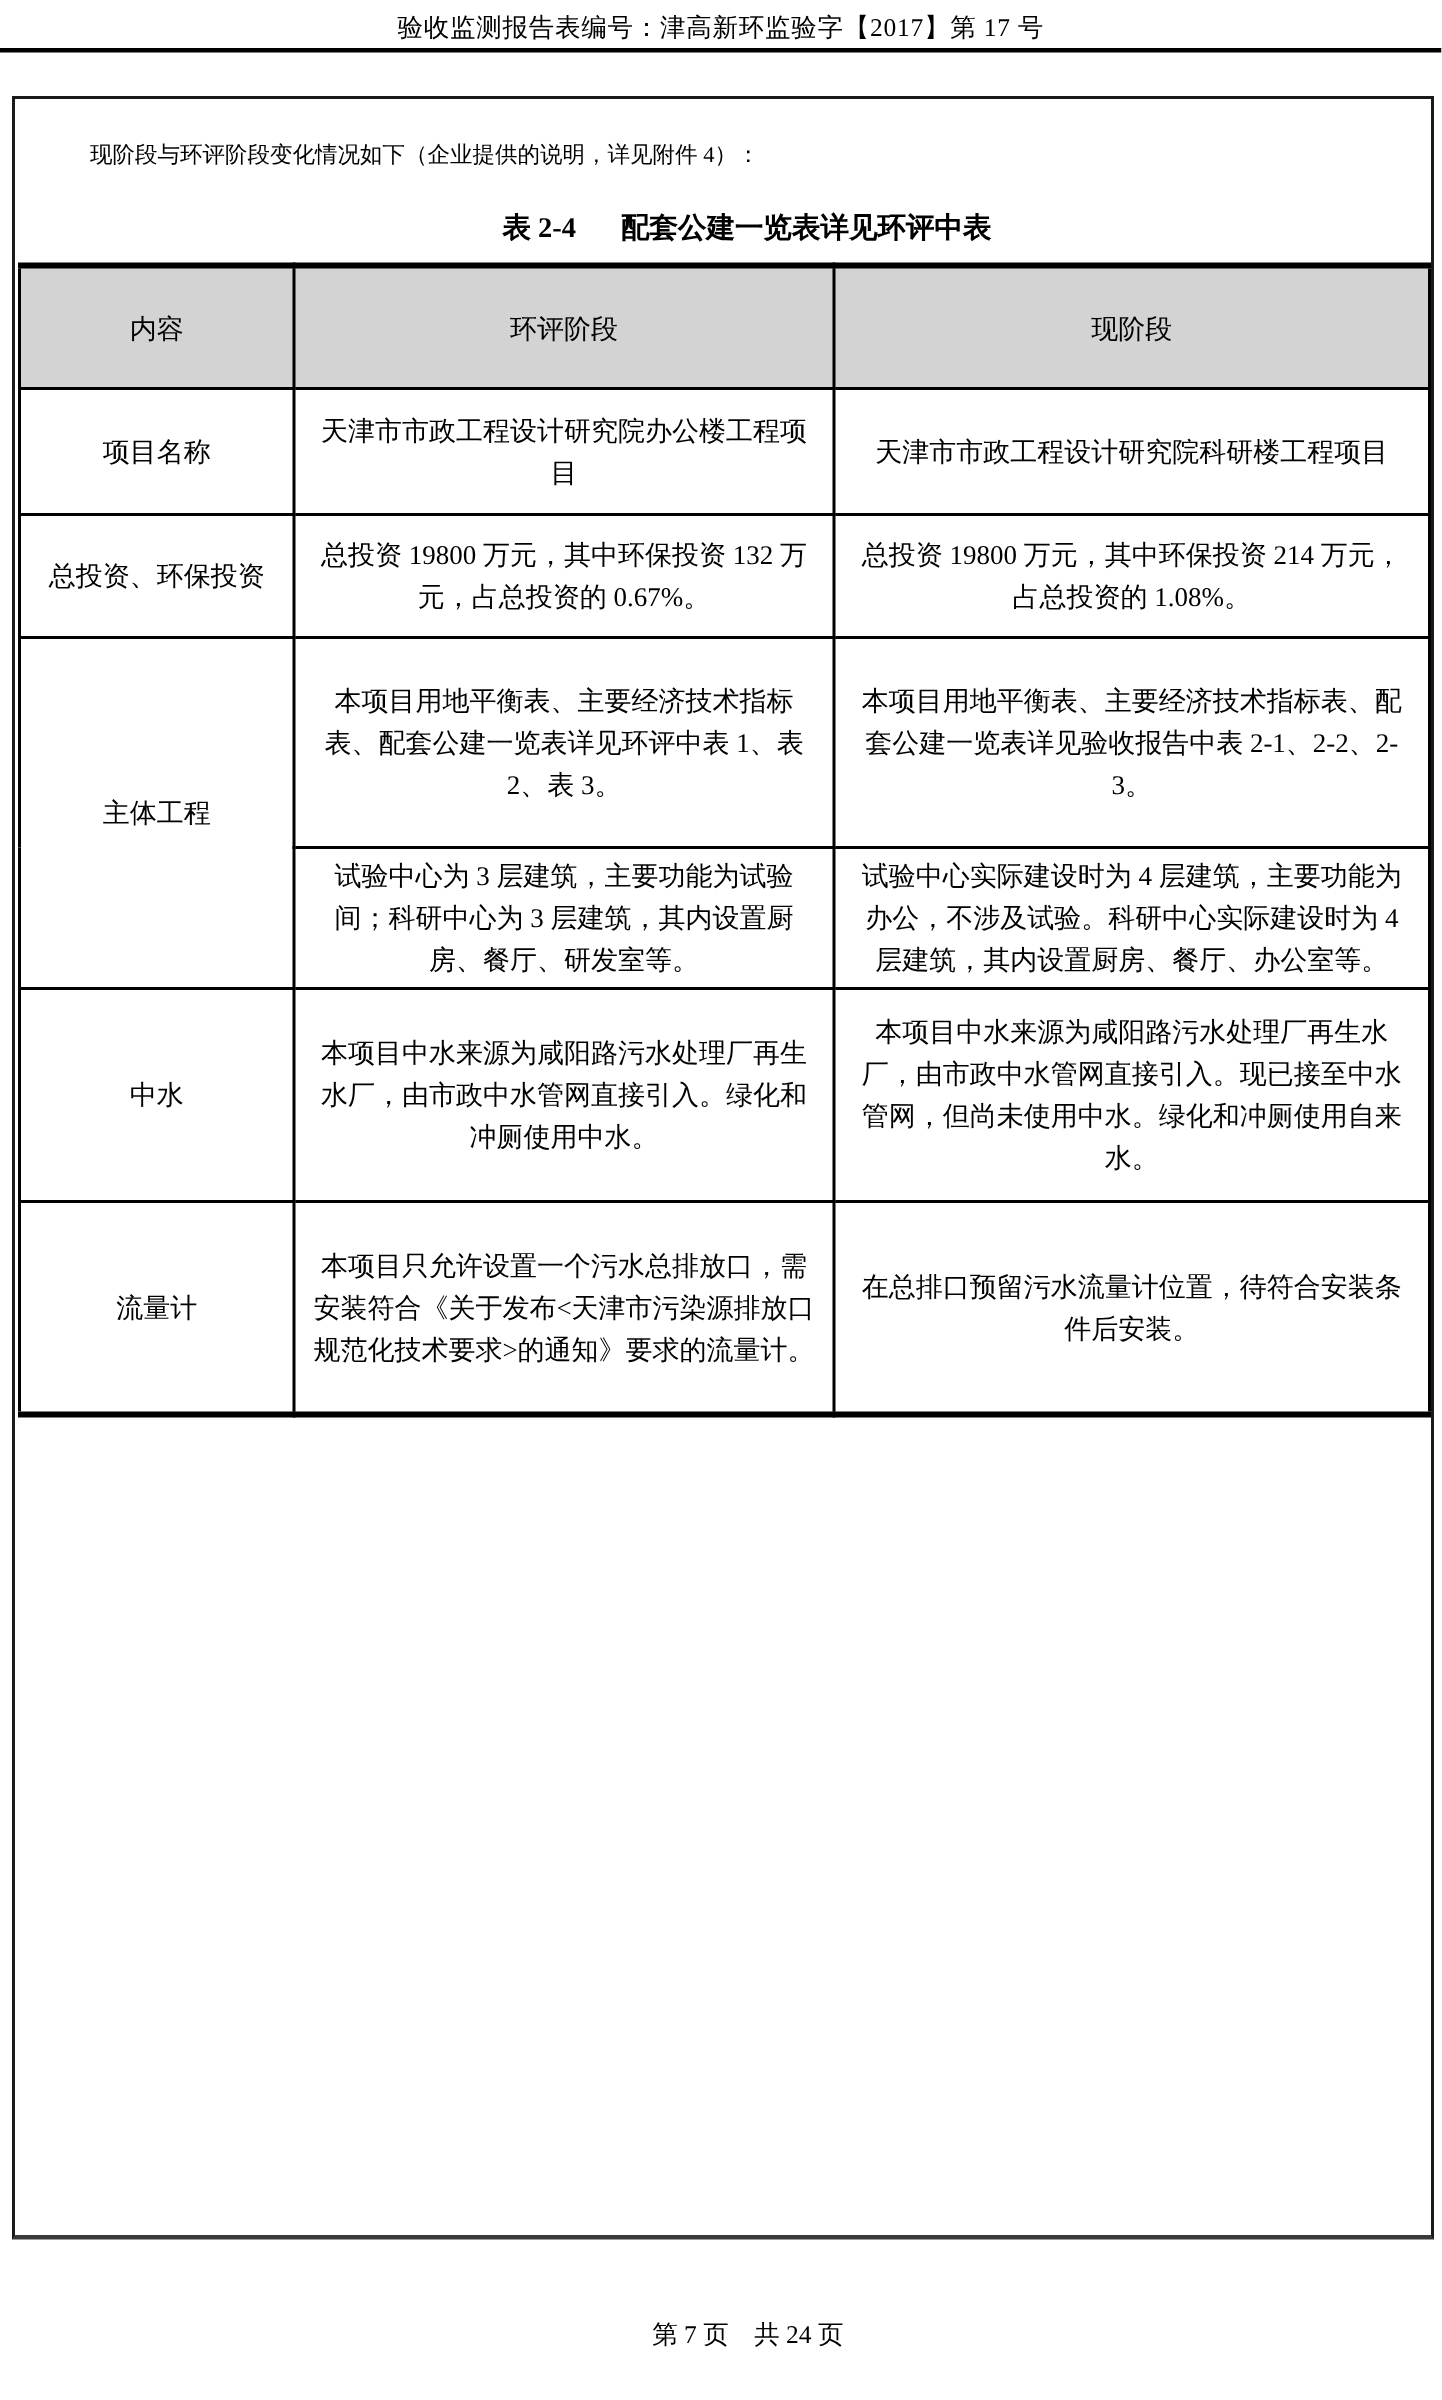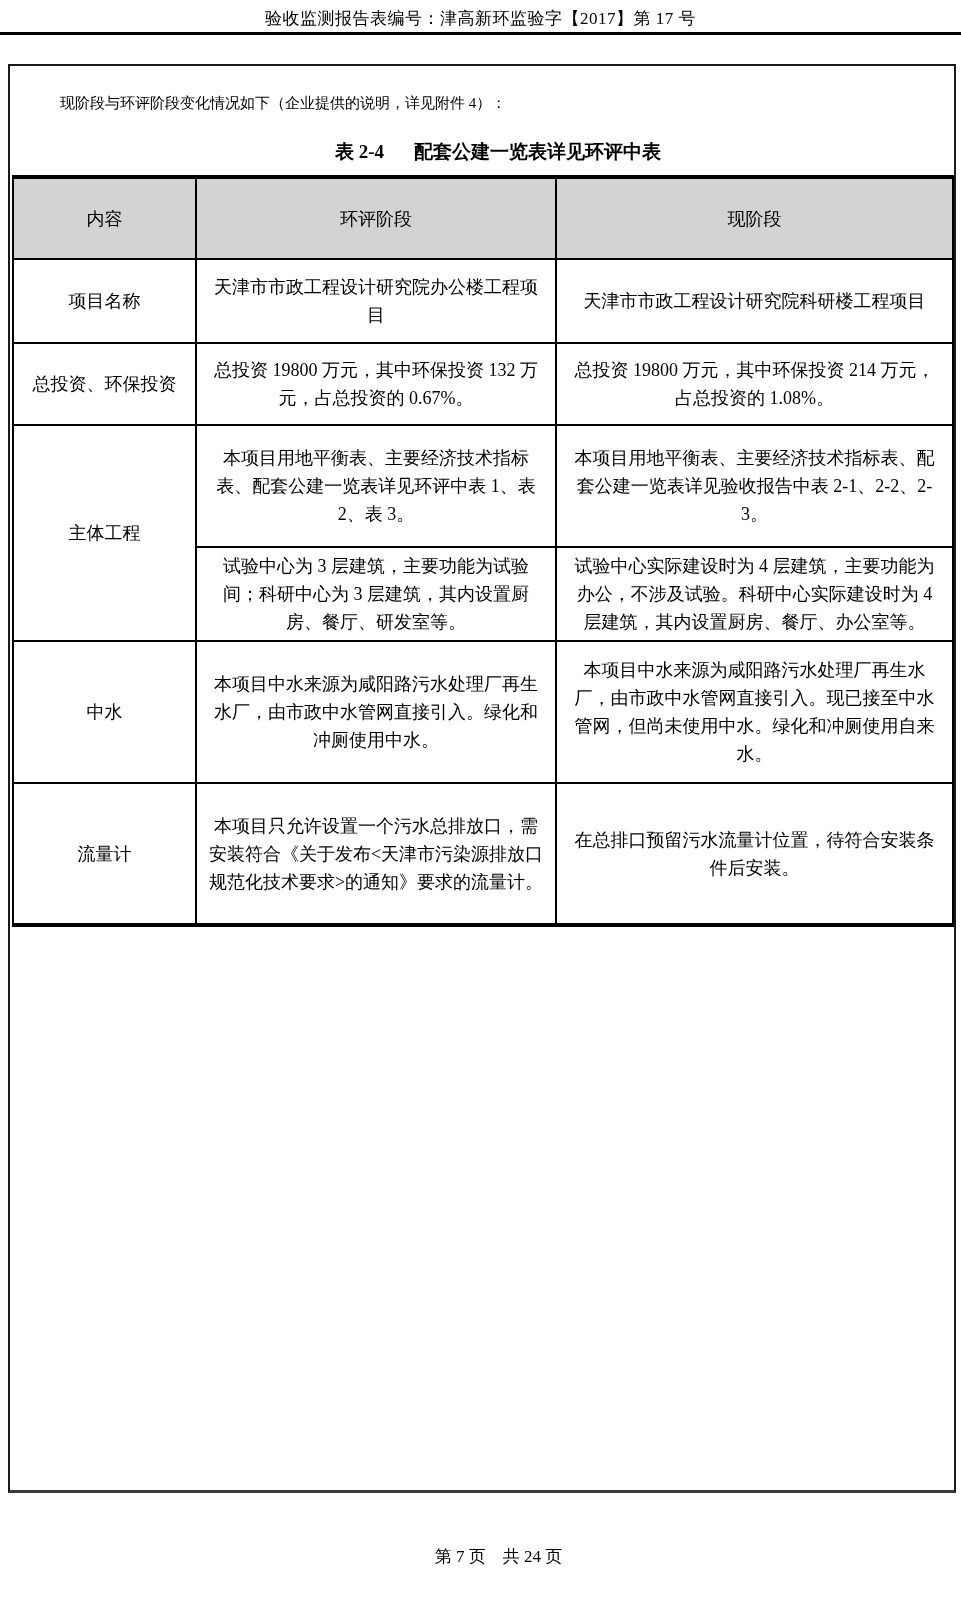--- a/index.html
+++ b/index.html
@@ -58,21 +58,21 @@
     text-align: center;
     vertical-align: middle;
     font-size: 18px;
     font-weight: normal;
     line-height: 28px;
     padding: 4px 10px;
   }
   thead th { background: #d3d3d3; height: 82px; }
   tr.r1 td { height: 84px; }
   tr.r2 td { height: 82px; }
-  tr.r3a td { height: 122px; }
+  tr.r3a td { height: 140px; }
   tr.r3b td { height: 91px; border-top: 1px solid #000; }
   tr.r4 td { height: 142px; }
   tr.r5 td { height: 142px; }
   .page-footer {
     position: absolute; top: 1545px; left: 0; width: 961px;
     text-align: center; font-size: 17px; padding-left: 36px;
   }
 </style>
 </head>
 <body>

